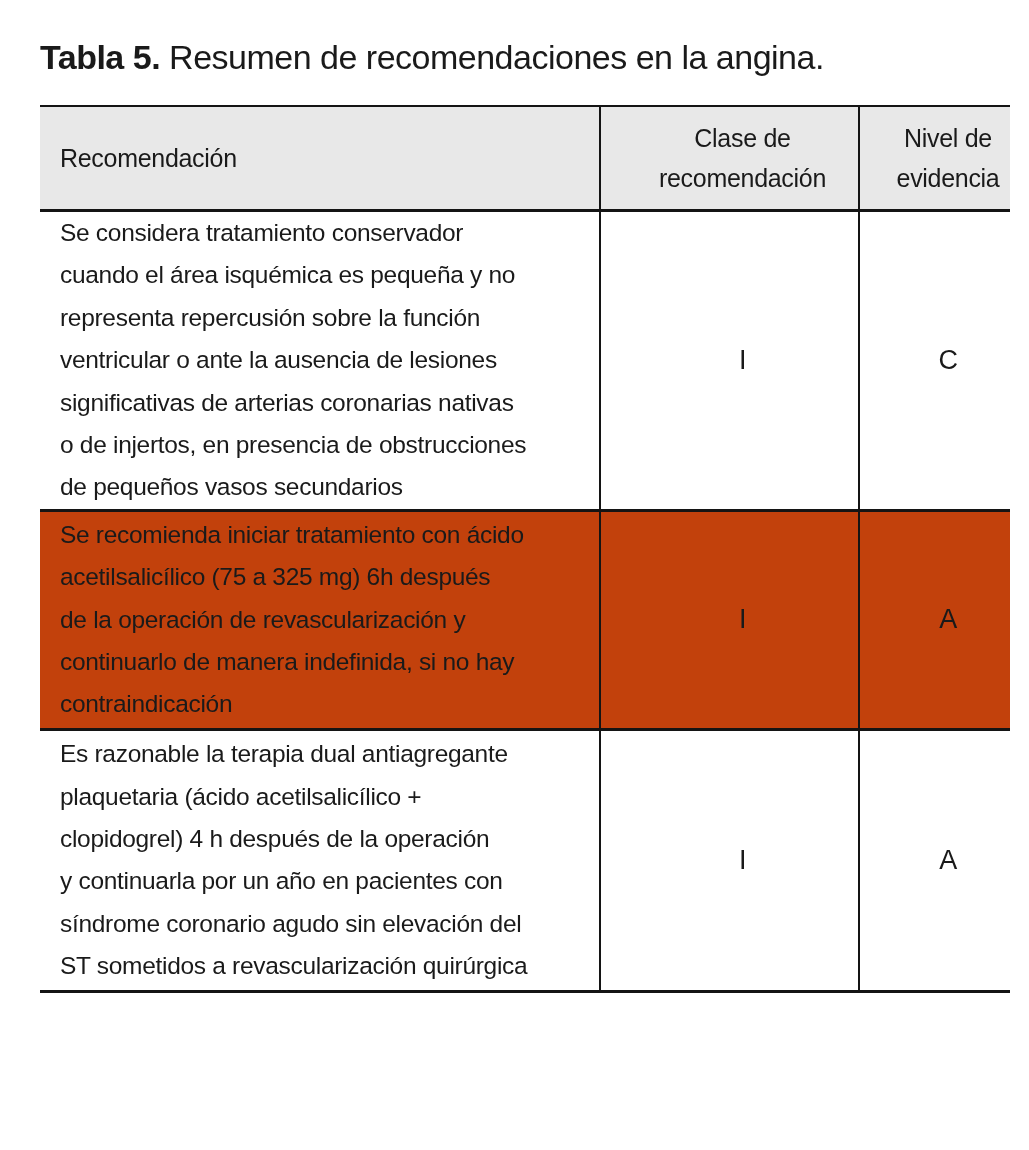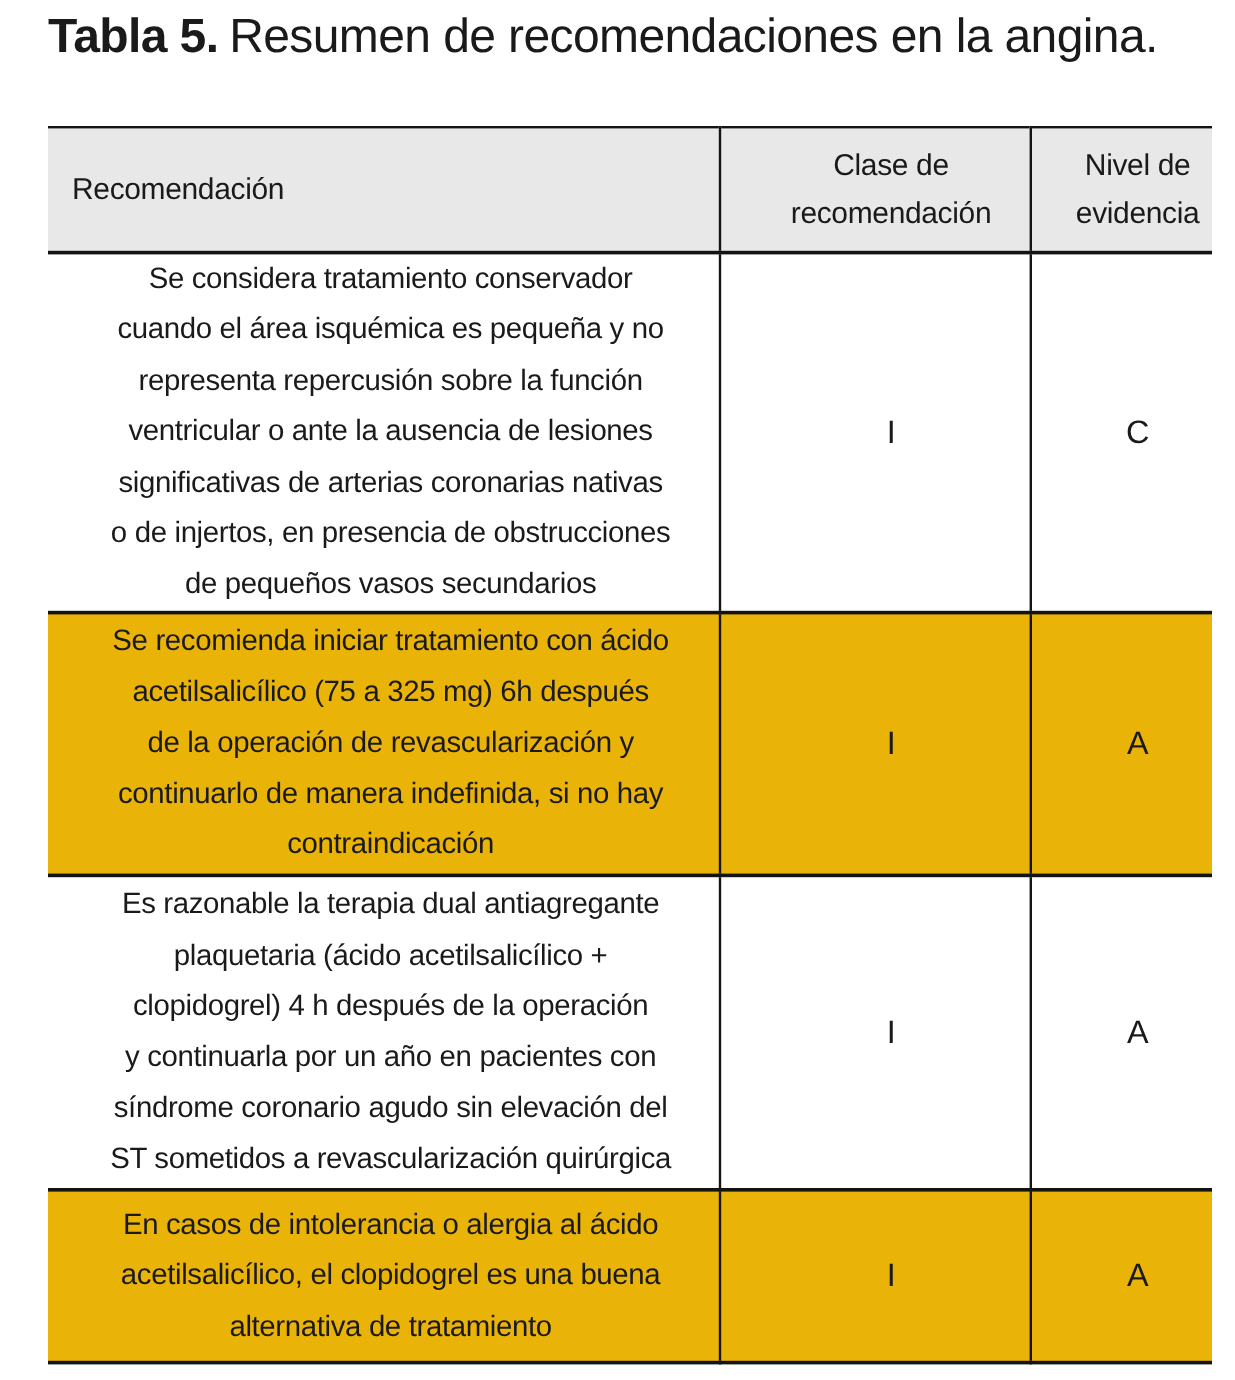--- a/index.html
+++ b/index.html
@@ -11,22 +11,22 @@
     width: 1029px;
     height: 1150px;
     position: relative;
     font-family: "Liberation Sans", "DejaVu Sans", sans-serif;
     color: #1a1a1a;
     letter-spacing: -0.3px;
   }
   .doc-title {
     position: absolute;
     left: 40px;
-    top: 8px;
-    font-size: 40px;
+    top: 38px;
+    font-size: 34px;
     letter-spacing: -0.5px;
     white-space: nowrap;
   }
   .doc-title .title-label {
     font-weight: bold;
   }
   .doc-title .title-rest {
     margin-left: 9px;
     font-weight: normal;
   }
@@ -72,29 +72,29 @@
     padding-left: 20px;
   }
   th.h-class, th.h-evid {
     text-align: center;
     white-space: pre-line;
   }
 
   td.cell-rec {
     font-size: 24.5px;
     line-height: 42.4px;
-    text-align: center;
+    text-align: left;
     padding: 0 8px 0 20px;
     white-space: pre-line;
   }
   td.cell-class, td.cell-evid {
     font-size: 27px;
     text-align: center;
   }
-  tr.shaded td { background: #eab308; }
+  tr.shaded td { background: #c2410c; }
 
   tr.row-0 td { height: 294px; }
   tr.row-1 td { height: 214px; }
   tr.row-2 td { height: 257px; }
   tr.row-3 td { height: 139px; }
 </style>
 </head>
 <body>
 
 <div class="doc-title">
@@ -140,21 +140,14 @@
     <tr class="row-2">
       <td class="cell-rec">Es razonable la terapia dual antiagregante
 plaquetaria (ácido acetilsalicílico +
 clopidogrel) 4 h después de la operación
 y continuarla por un año en pacientes con
 síndrome coronario agudo sin elevación del
 ST sometidos a revascularización quirúrgica</td>
       <td class="cell-class">I</td>
       <td class="cell-evid">A</td>
     </tr>
-    <tr class="row-3 shaded">
-      <td class="cell-rec">En casos de intolerancia o alergia al ácido
-acetilsalicílico, el clopidogrel es una buena
-alternativa de tratamiento</td>
-      <td class="cell-class">I</td>
-      <td class="cell-evid">A</td>
-    </tr>
   </tbody>
 </table>
 
 </body></html>

